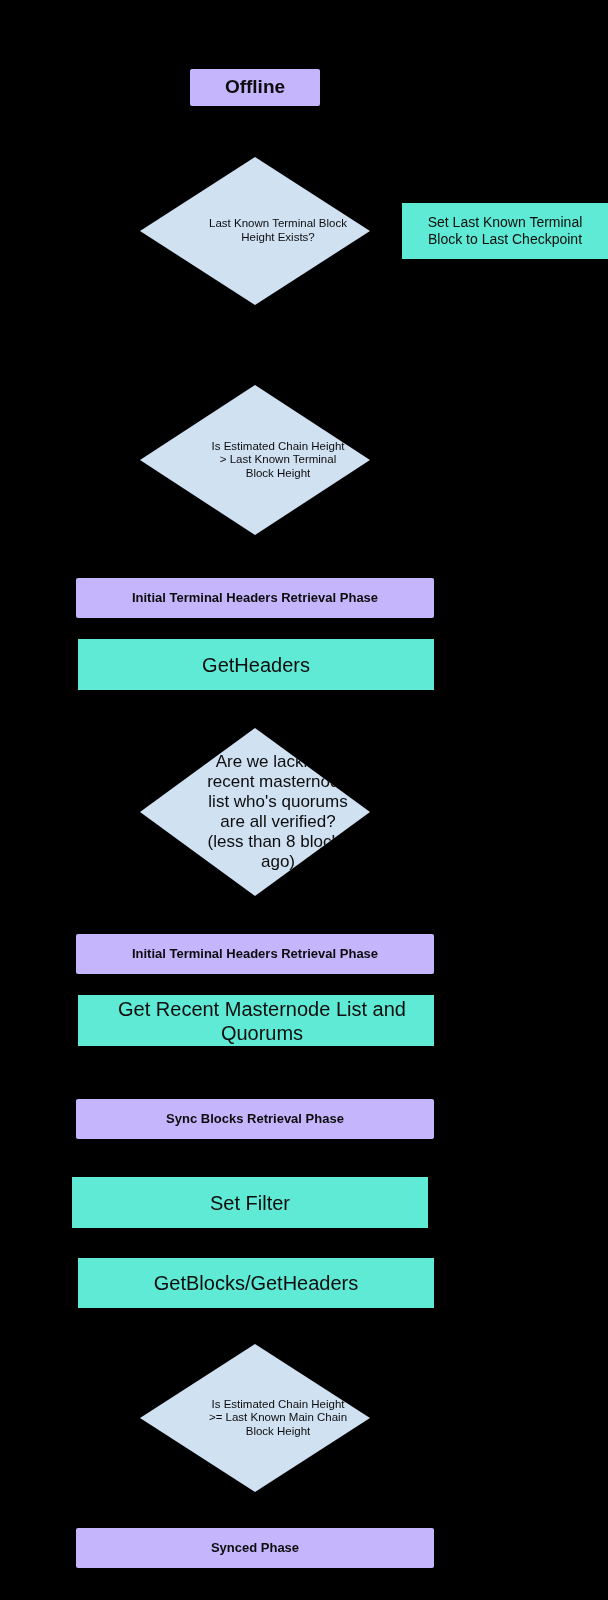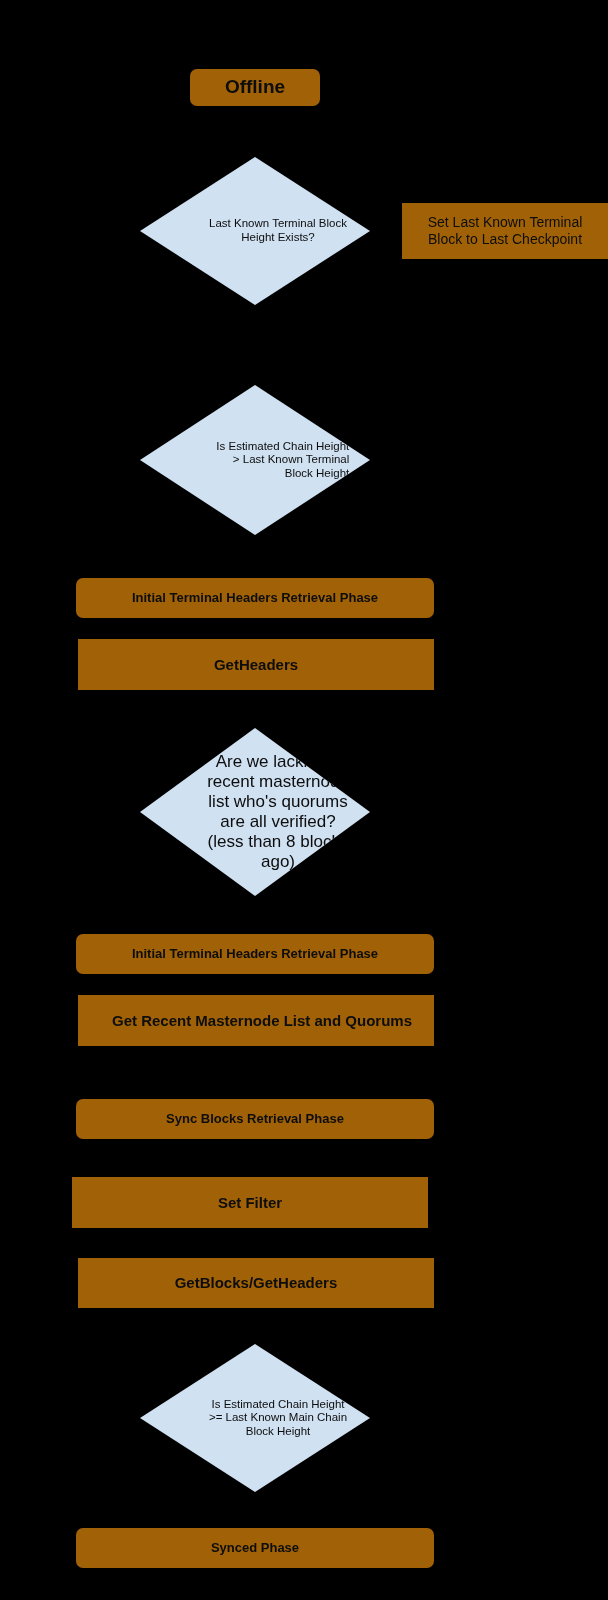--- a/index.html
+++ b/index.html
@@ -24,28 +24,28 @@
     box-sizing: border-box;
     color: #0d0d0d;
     display: flex;
     align-items: center;
     justify-content: center;
     text-align: center;
   }
 
   
   .rounded {
-    background: #a16207;
-    border-radius: 7px;
+    background: #c4b5fd;
+    border-radius: 2px;
     font-weight: bold;
   }
 
   
   .rect {
-    background: #a16207;
+    background: #5eead4;
     border-radius: 0;
   }
 
   
   .diamond {
     background: #d0e1f2;
     -webkit-clip-path: polygon(50% 0%, 100% 50%, 50% 100%, 0% 50%);
     clip-path: polygon(50% 0%, 100% 50%, 50% 100%, 0% 50%);
   }
   .diamond .dtext {
@@ -58,21 +58,21 @@
   .lbl {
     display: block;
     width: 100%;
     line-height: 1.2;
     white-space: pre-line;
   }
 
   
   .t-start   { font-size: 19px; font-weight: bold; }
   .t-phase   { font-size: 13px; font-weight: bold; }
-  .t-proc    { font-size: 15px; font-weight: bold; }
+  .t-proc    { font-size: 20px; font-weight: normal; }
   .t-side    { font-size: 14px; font-weight: normal; line-height: 1.35; }
   .t-dia     { font-size: 11.5px; font-weight: normal; }
   .t-dia-sm  { font-size: 17px; font-weight: normal; }
 
   
   .connector {
     position: absolute;
     background: #000000;
     width: 1px;
   }
@@ -103,21 +103,21 @@
     <span class="dtext">Last Known
 Terminal Block
 Height Exists?</span>
   </div>
 
   <div class="node rect t-side" style="left:402px; top:203px; width:206px; height:56px;">
     <span class="lbl">Set Last Known Terminal
 Block to Last Checkpoint</span>
   </div>
 
-  <div class="node diamond t-dia" style="left:140px; top:385px; width:230px; height:150px;text-align:right;">
+  <div class="node diamond t-dia" style="left:140px; top:385px; width:230px; height:150px;">
     <span class="dtext">Is Estimated
 Chain Height &gt;
 Last Known
 Terminal Block
 Height</span>
   </div>
 
   <div class="node rounded t-phase" style="left:76px; top:578px; width:358px; height:40px;">
     <span class="lbl">Initial Terminal Headers Retrieval Phase</span>
   </div>

